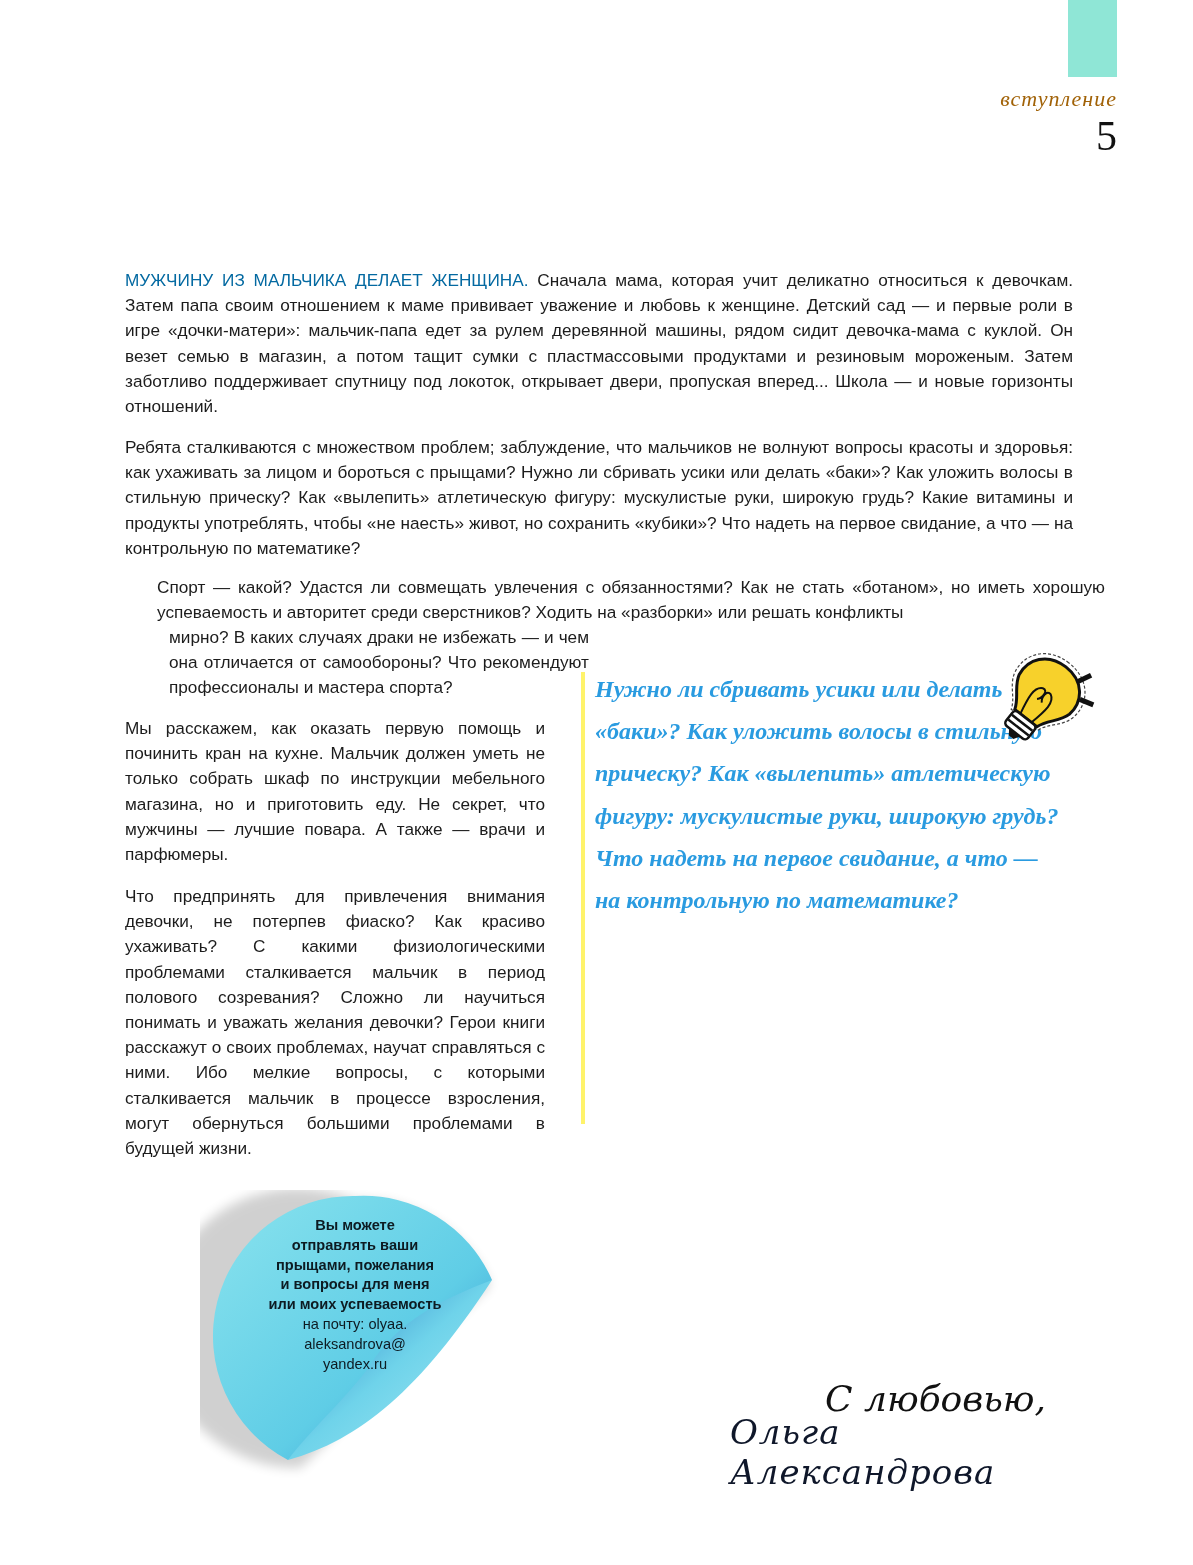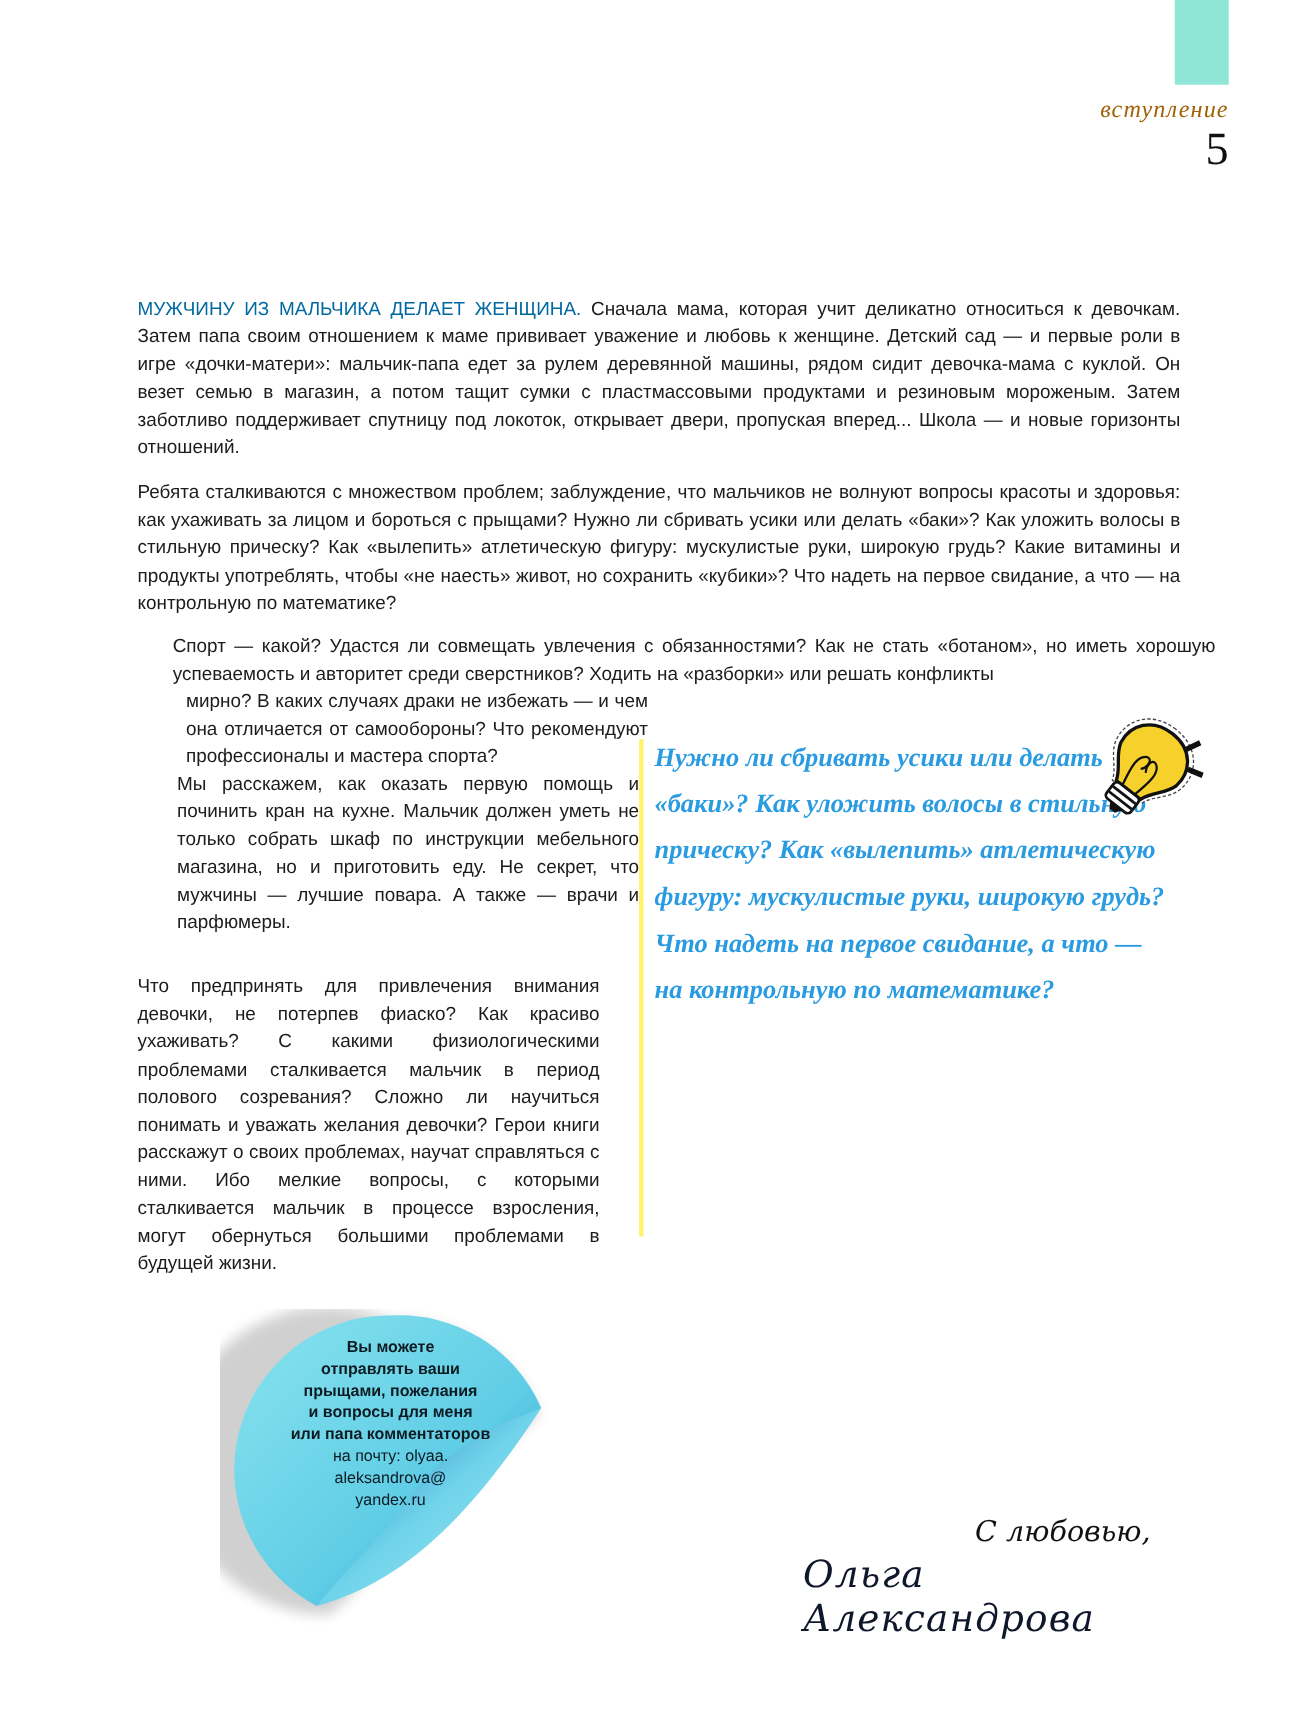--- a/index.html
+++ b/index.html
@@ -11,33 +11,33 @@
   .page-number { position: absolute; right: 76px; top: 112px; font-family: "Liberation Serif", serif;
                  font-size: 42px; color: #111; }
   .body-text { font-size: 17.2px; line-height: 25.2px; color: #1c1c1c; text-align: justify; margin: 0; }
   .para-full { position: absolute; left: 125px; width: 948px; }
   #p1 { top: 268px; }
   #p2 { top: 435px; }
   #p3 { top: 575px; margin-left: 32px; }
   .lead-red { color: #0369a1; }
   .para-col { position: absolute; left: 125px; width: 420px; }
   #p3b { top: 625px; margin-left: 44px; }
-  #p4 { top: 700px; margin-left: 36px; }
+  #p4 { top: 716px; }
   #p5 { top: 884px; }
   .quote-bar { position: absolute; left: 581px; top: 672px; width: 4px; height: 452px; background: #fff36a; }
   .pull-quote { position: absolute; left: 595px; top: 668px; width: 470px;
                 font-family: "Liberation Serif", serif; font-style: italic; font-weight: bold;
                 font-size: 24px; line-height: 42.2px; color: #2a9be0; margin: 0; }
   .bulb { position: absolute; left: 985px; top: 645px; width: 110px; height: 110px; }
   .sticker { position: absolute; left: 200px; top: 1190px; width: 310px; height: 290px; }
   .sticker-text { position: absolute; left: 240px; top: 1216px; width: 230px; text-align: center;
                   font-size: 14.6px; line-height: 19.8px; font-weight: bold; color: #0d1b22; }
   .signature { position: absolute; left: 730px; top: 1378px; width: 330px; height: 90px; }
   .sig-line1 { position: absolute; right: 14px; top: 0; font-family: "DejaVu Serif", serif; font-style: italic;
-               font-size: 26px; color: #111; }
+               font-size: 36px; color: #111; }
   .sig-line2 { position: absolute; left: 0; top: 34px; font-family: "DejaVu Serif", serif; font-style: italic;
                font-size: 34px; color: #0f172a; letter-spacing: 1px; }
 </style>
 </head>
 <body>
 
 <div class="tab-mark"></div>
 <div class="section-label">вступление</div>
 <div class="page-number">5</div>
 
@@ -87,21 +87,21 @@
   </defs>
   <path d="M155 10 A140 140 0 1 0 100 278 L290 95 A140 140 0 0 0 155 10 Z" fill="#000" opacity="0.18" filter="url(#sh)"></path>
   <path d="M155 6 A140 140 0 0 1 292 90 L88 270 A140 140 0 0 1 155 6 Z" fill="url(#stk)"></path>
   <path d="M292 90 C240 110 200 130 170 175 C150 205 110 240 88 270 C160 250 220 200 292 90 Z" fill="url(#curl)"></path>
 </svg>
 <div class="sticker-text">
   <div>Вы можете</div>
   <div>отправлять ваши</div>
   <div>прыщами, пожелания</div>
   <div>и вопросы для меня</div>
-  <div>или папа комментаторов</div>
+  <div>или моих успеваемость</div>
   <div style="font-weight:normal">на почту: olyaa.</div>
   <div style="font-weight:normal">aleksandrova@</div>
   <div style="font-weight:normal">yandex.ru</div>
 </div>
 
 <div class="signature">
   <div class="sig-line1">С любовью,</div>
   <div class="sig-line2">Ольга Александрова</div>
 </div>
 

